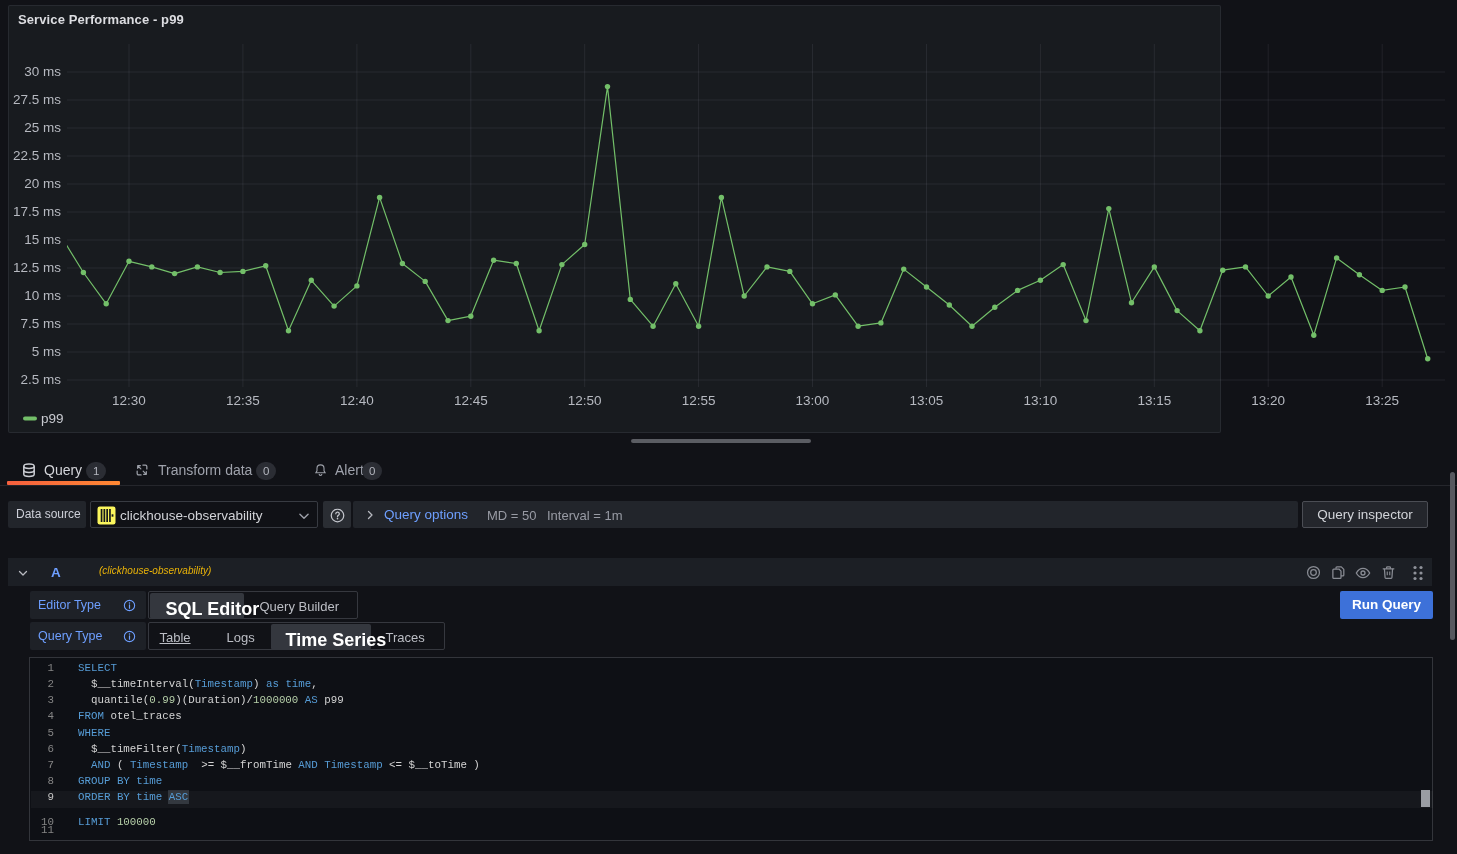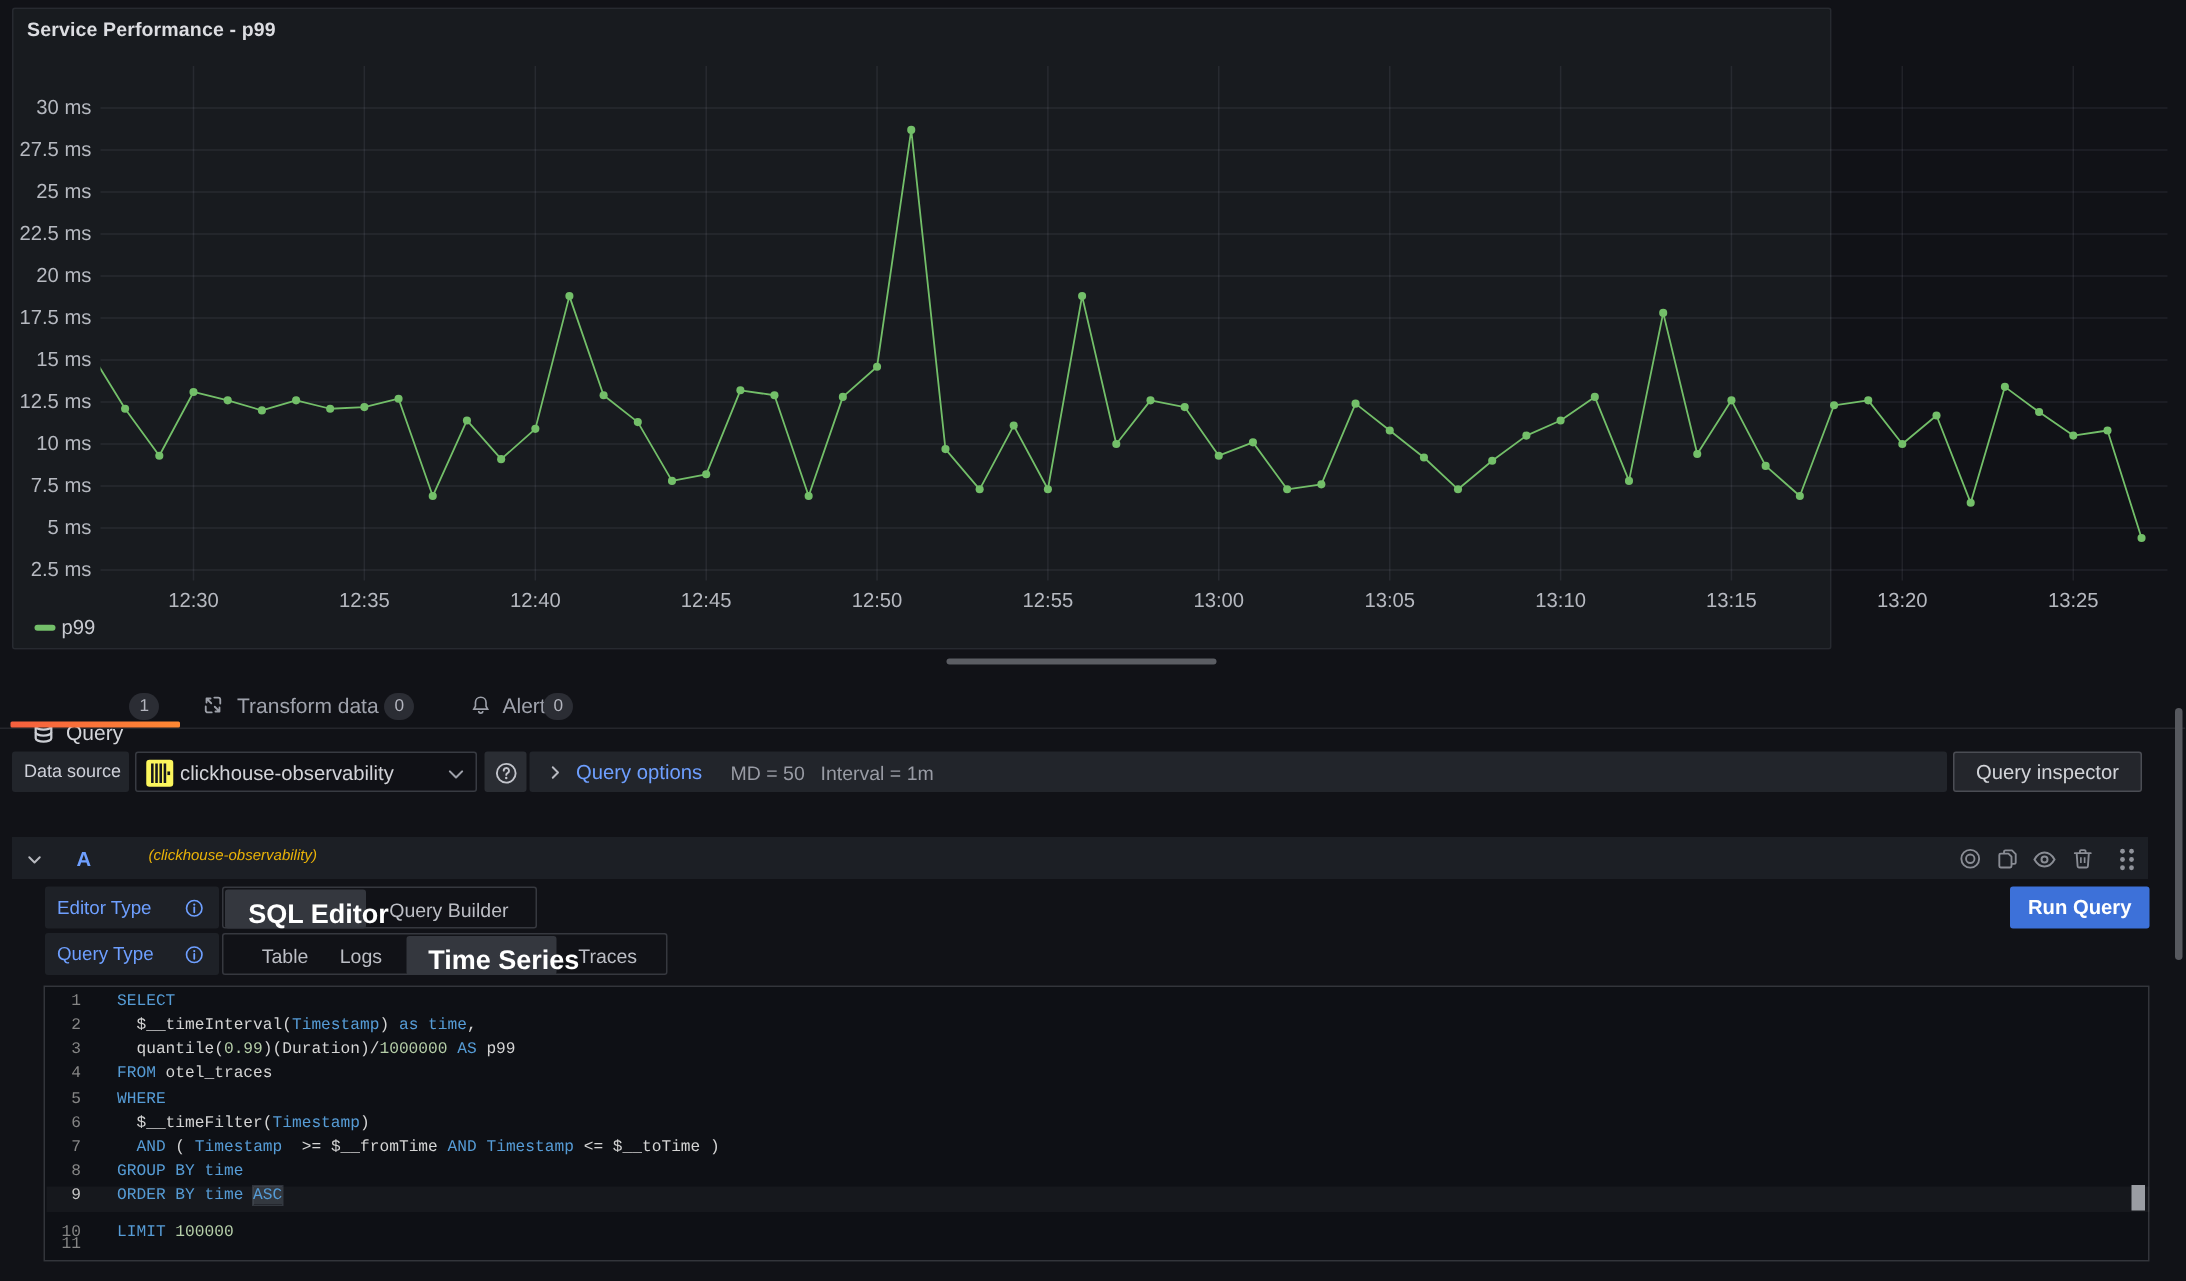--- a/index.html
+++ b/index.html
@@ -191,21 +191,21 @@
 <circle cx="1396.0" cy="281.0" r="2.7" fill="#73bf69"></circle>
 <circle cx="1418.7" cy="352.7" r="2.7" fill="#73bf69"></circle>
 </g>
 <rect x="14" y="410.5" width="14" height="4" rx="2" fill="#73bf69"></rect>
 <text x="32" y="416.5" class="leg">p99</text>
 </svg>
 </div>
 <div class="handle"></div>
 
 <div class="tabbar">
-  <div class="tab" style="left:22px;margin-top:18px;">
+  <div class="tab" style="left:22px;">
     <svg width="14" height="15" viewBox="0 0 14 15" style="margin-right:8px;">
       <ellipse cx="7" cy="3.2" rx="5.2" ry="2.2" fill="none" stroke="#ccced4" stroke-width="1.5"></ellipse>
       <path d="M1.8 3.2 v4 c0 1.2 2.3 2.2 5.2 2.2 s5.2 -1 5.2 -2.2 v-4" fill="none" stroke="#ccced4" stroke-width="1.5"></path>
       <path d="M1.8 7.2 v4 c0 1.2 2.3 2.2 5.2 2.2 s5.2 -1 5.2 -2.2 v-4" fill="none" stroke="#ccced4" stroke-width="1.5"></path>
     </svg>
     <span class="tabtxt">Query</span>
   </div>
   <div class="badge" style="left:86px;">1</div>
   <div class="tab" style="left:135px;">
     <svg width="14" height="14" viewBox="0 0 24 24" style="margin-right:9px;">
@@ -317,21 +317,21 @@
 
 <div class="rowlabel" style="top:622px;">Query Type
   <svg width="13" height="13" viewBox="0 0 24 24" style="position:absolute;left:93px;top:7.5px;">
     <circle cx="12" cy="12" r="9.5" fill="none" stroke="#6e9fff" stroke-width="2"></circle>
     <circle cx="12" cy="7.5" r="1.4" fill="#6e9fff"></circle>
     <path d="M12 11 v6" stroke="#6e9fff" stroke-width="2.2" stroke-linecap="round"></path>
   </svg>
 </div>
 <div class="seggroup" style="left:147.5px;top:622px;width:297px;">
   <div class="segactive" style="left:122px;width:100px;"></div>
-  <span class="segtxt" style="left:26px;">Table</span>
+  <span class="segtxt" style="left:11px;text-decoration:underline;">Table</span>
   <span class="segtxt" style="left:78px;">Logs</span>
   <span class="segtxtA" style="left:137px;">Time Series</span>
   <span class="segtxt" style="left:237px;">Traces</span>
 </div>
 
 <div class="editor">
 <div class="cline" style="top:3.8px;"><span class="lnum">1</span><span class="code"><span class="kw">SELECT</span></span></div>
 <div class="cline" style="top:20.0px;"><span class="lnum">2</span><span class="code"><span class="df">  $__timeInterval(</span><span class="kw">Timestamp</span><span class="df">) </span><span class="kw">as time</span><span class="df">,</span></span></div>
 <div class="cline" style="top:36.2px;"><span class="lnum">3</span><span class="code"><span class="df">  quantile(</span><span class="num">0.99</span><span class="df">)(Duration)/</span><span class="num">1000000</span><span class="df"> </span><span class="kw">AS</span><span class="df"> p99</span></span></div>
 <div class="cline" style="top:52.4px;"><span class="lnum">4</span><span class="code"><span class="kw">FROM</span><span class="df"> otel_traces</span></span></div>

